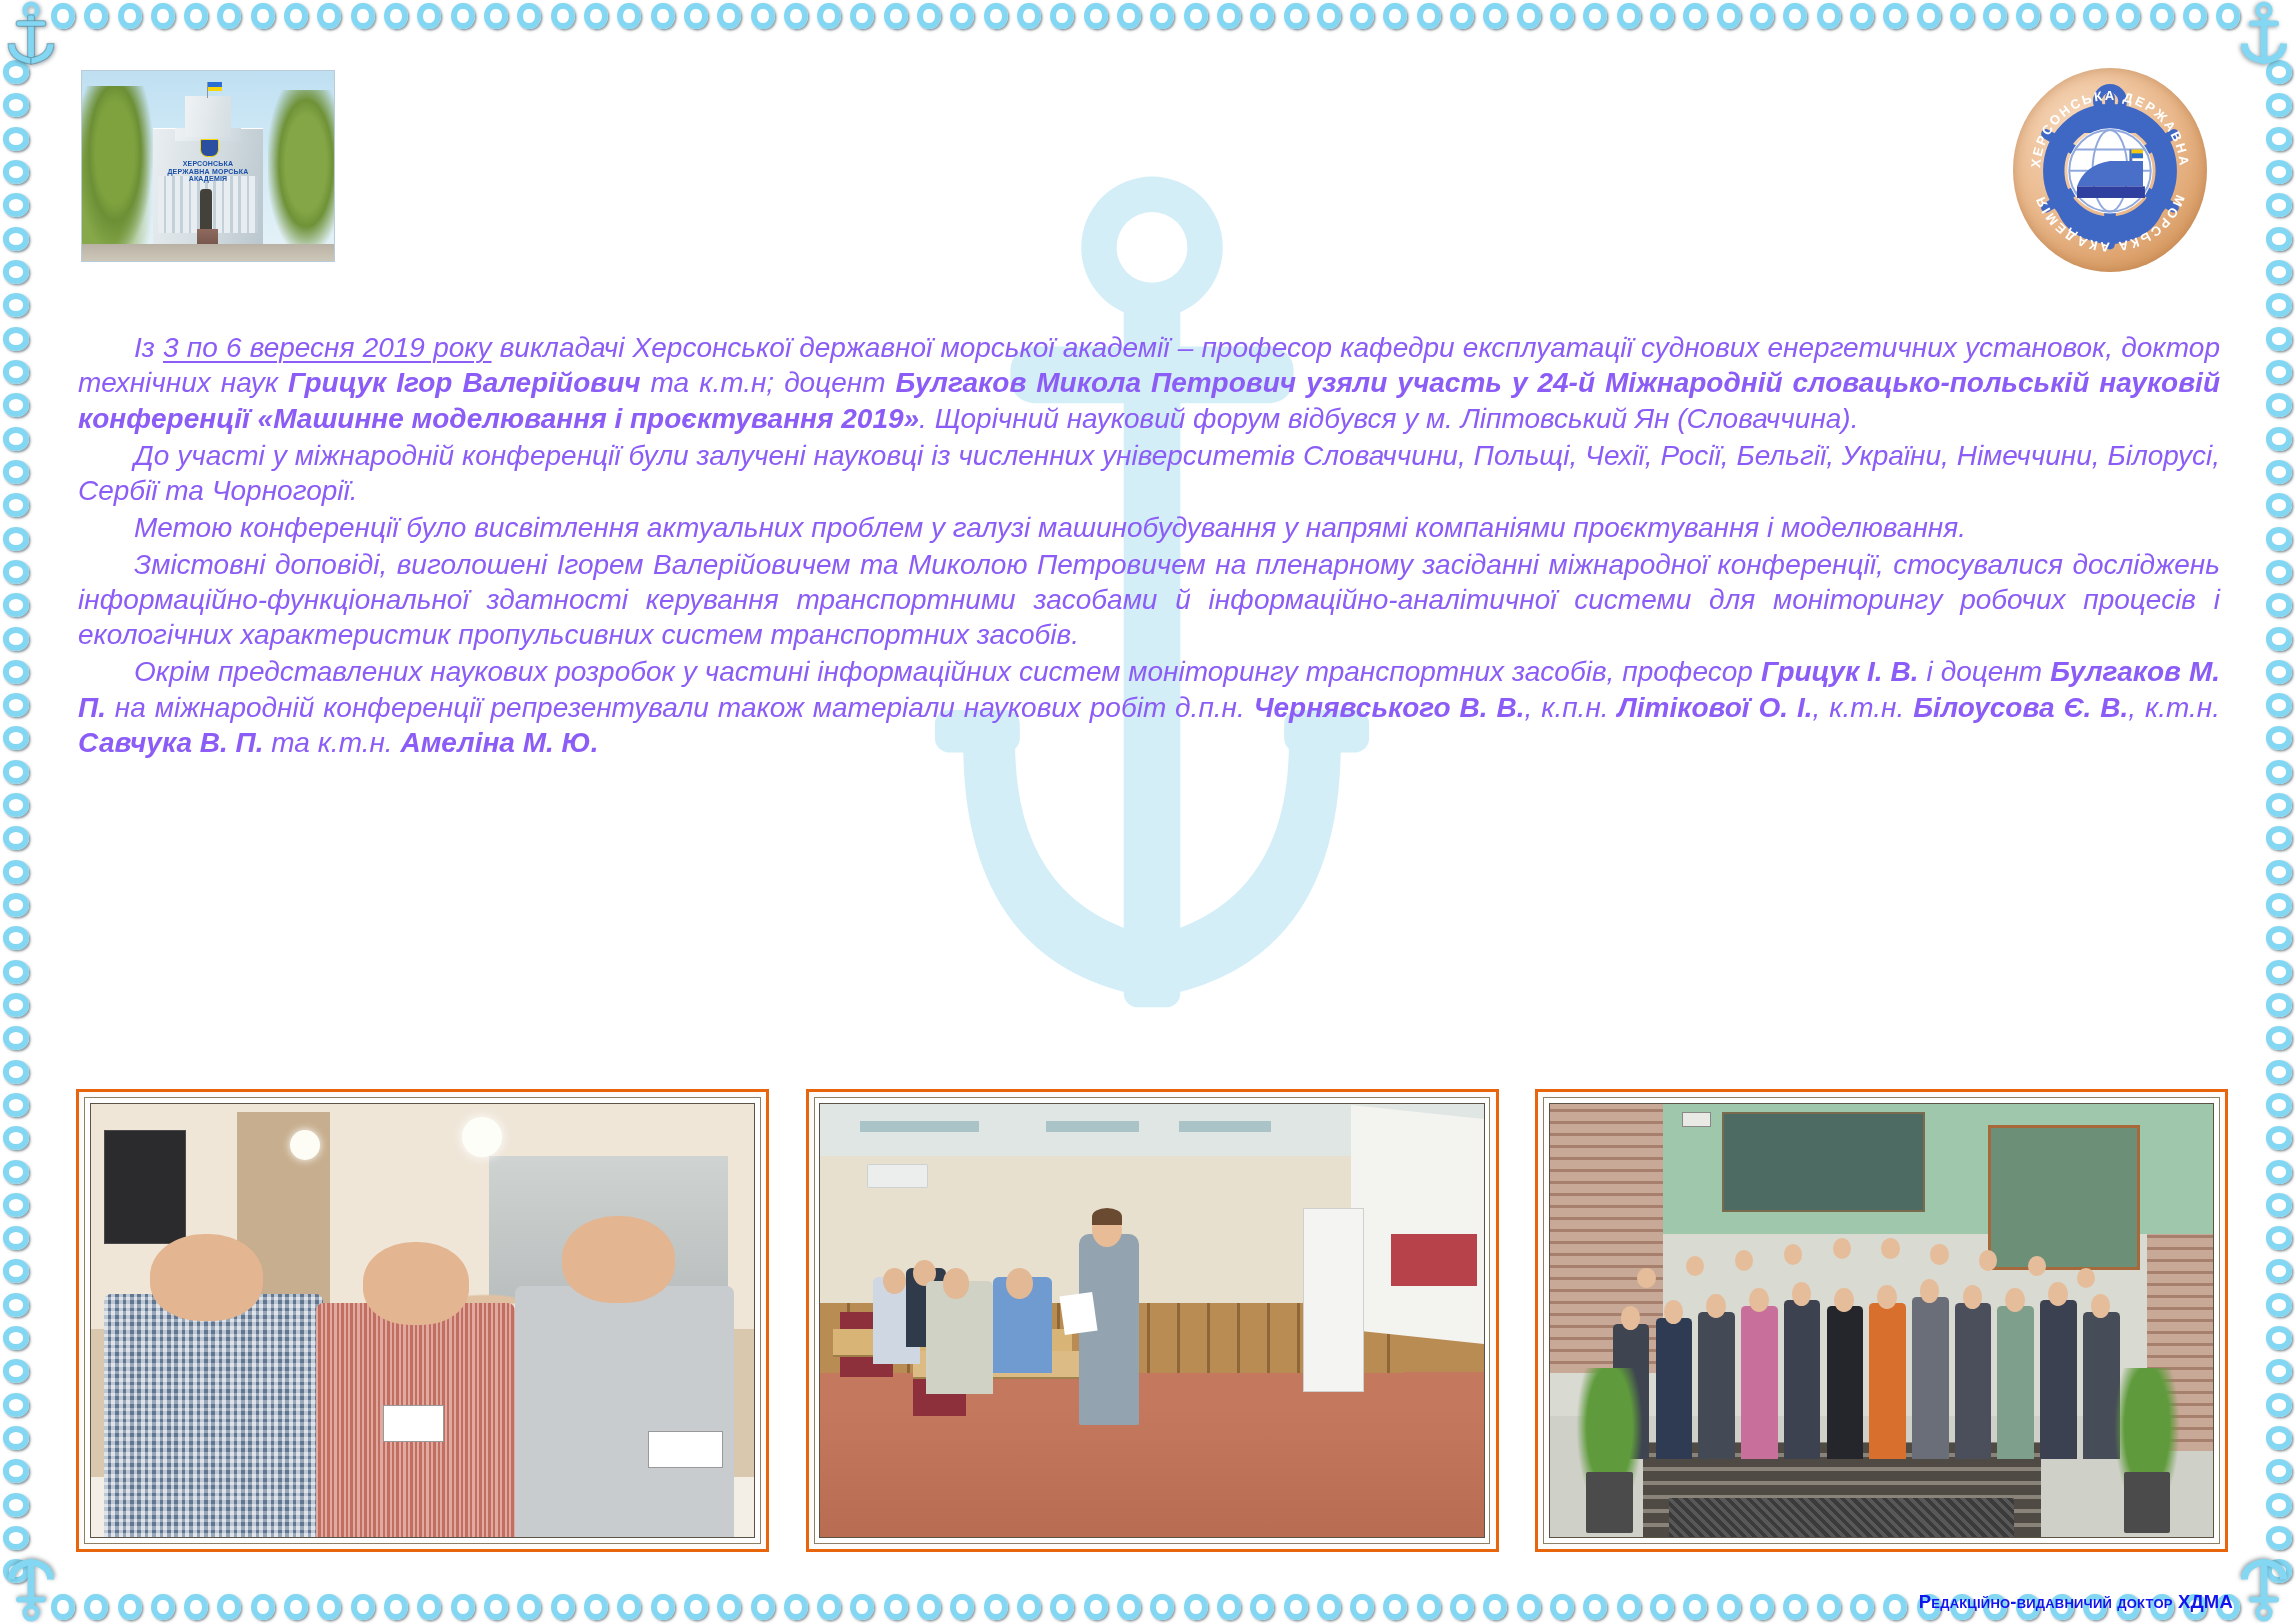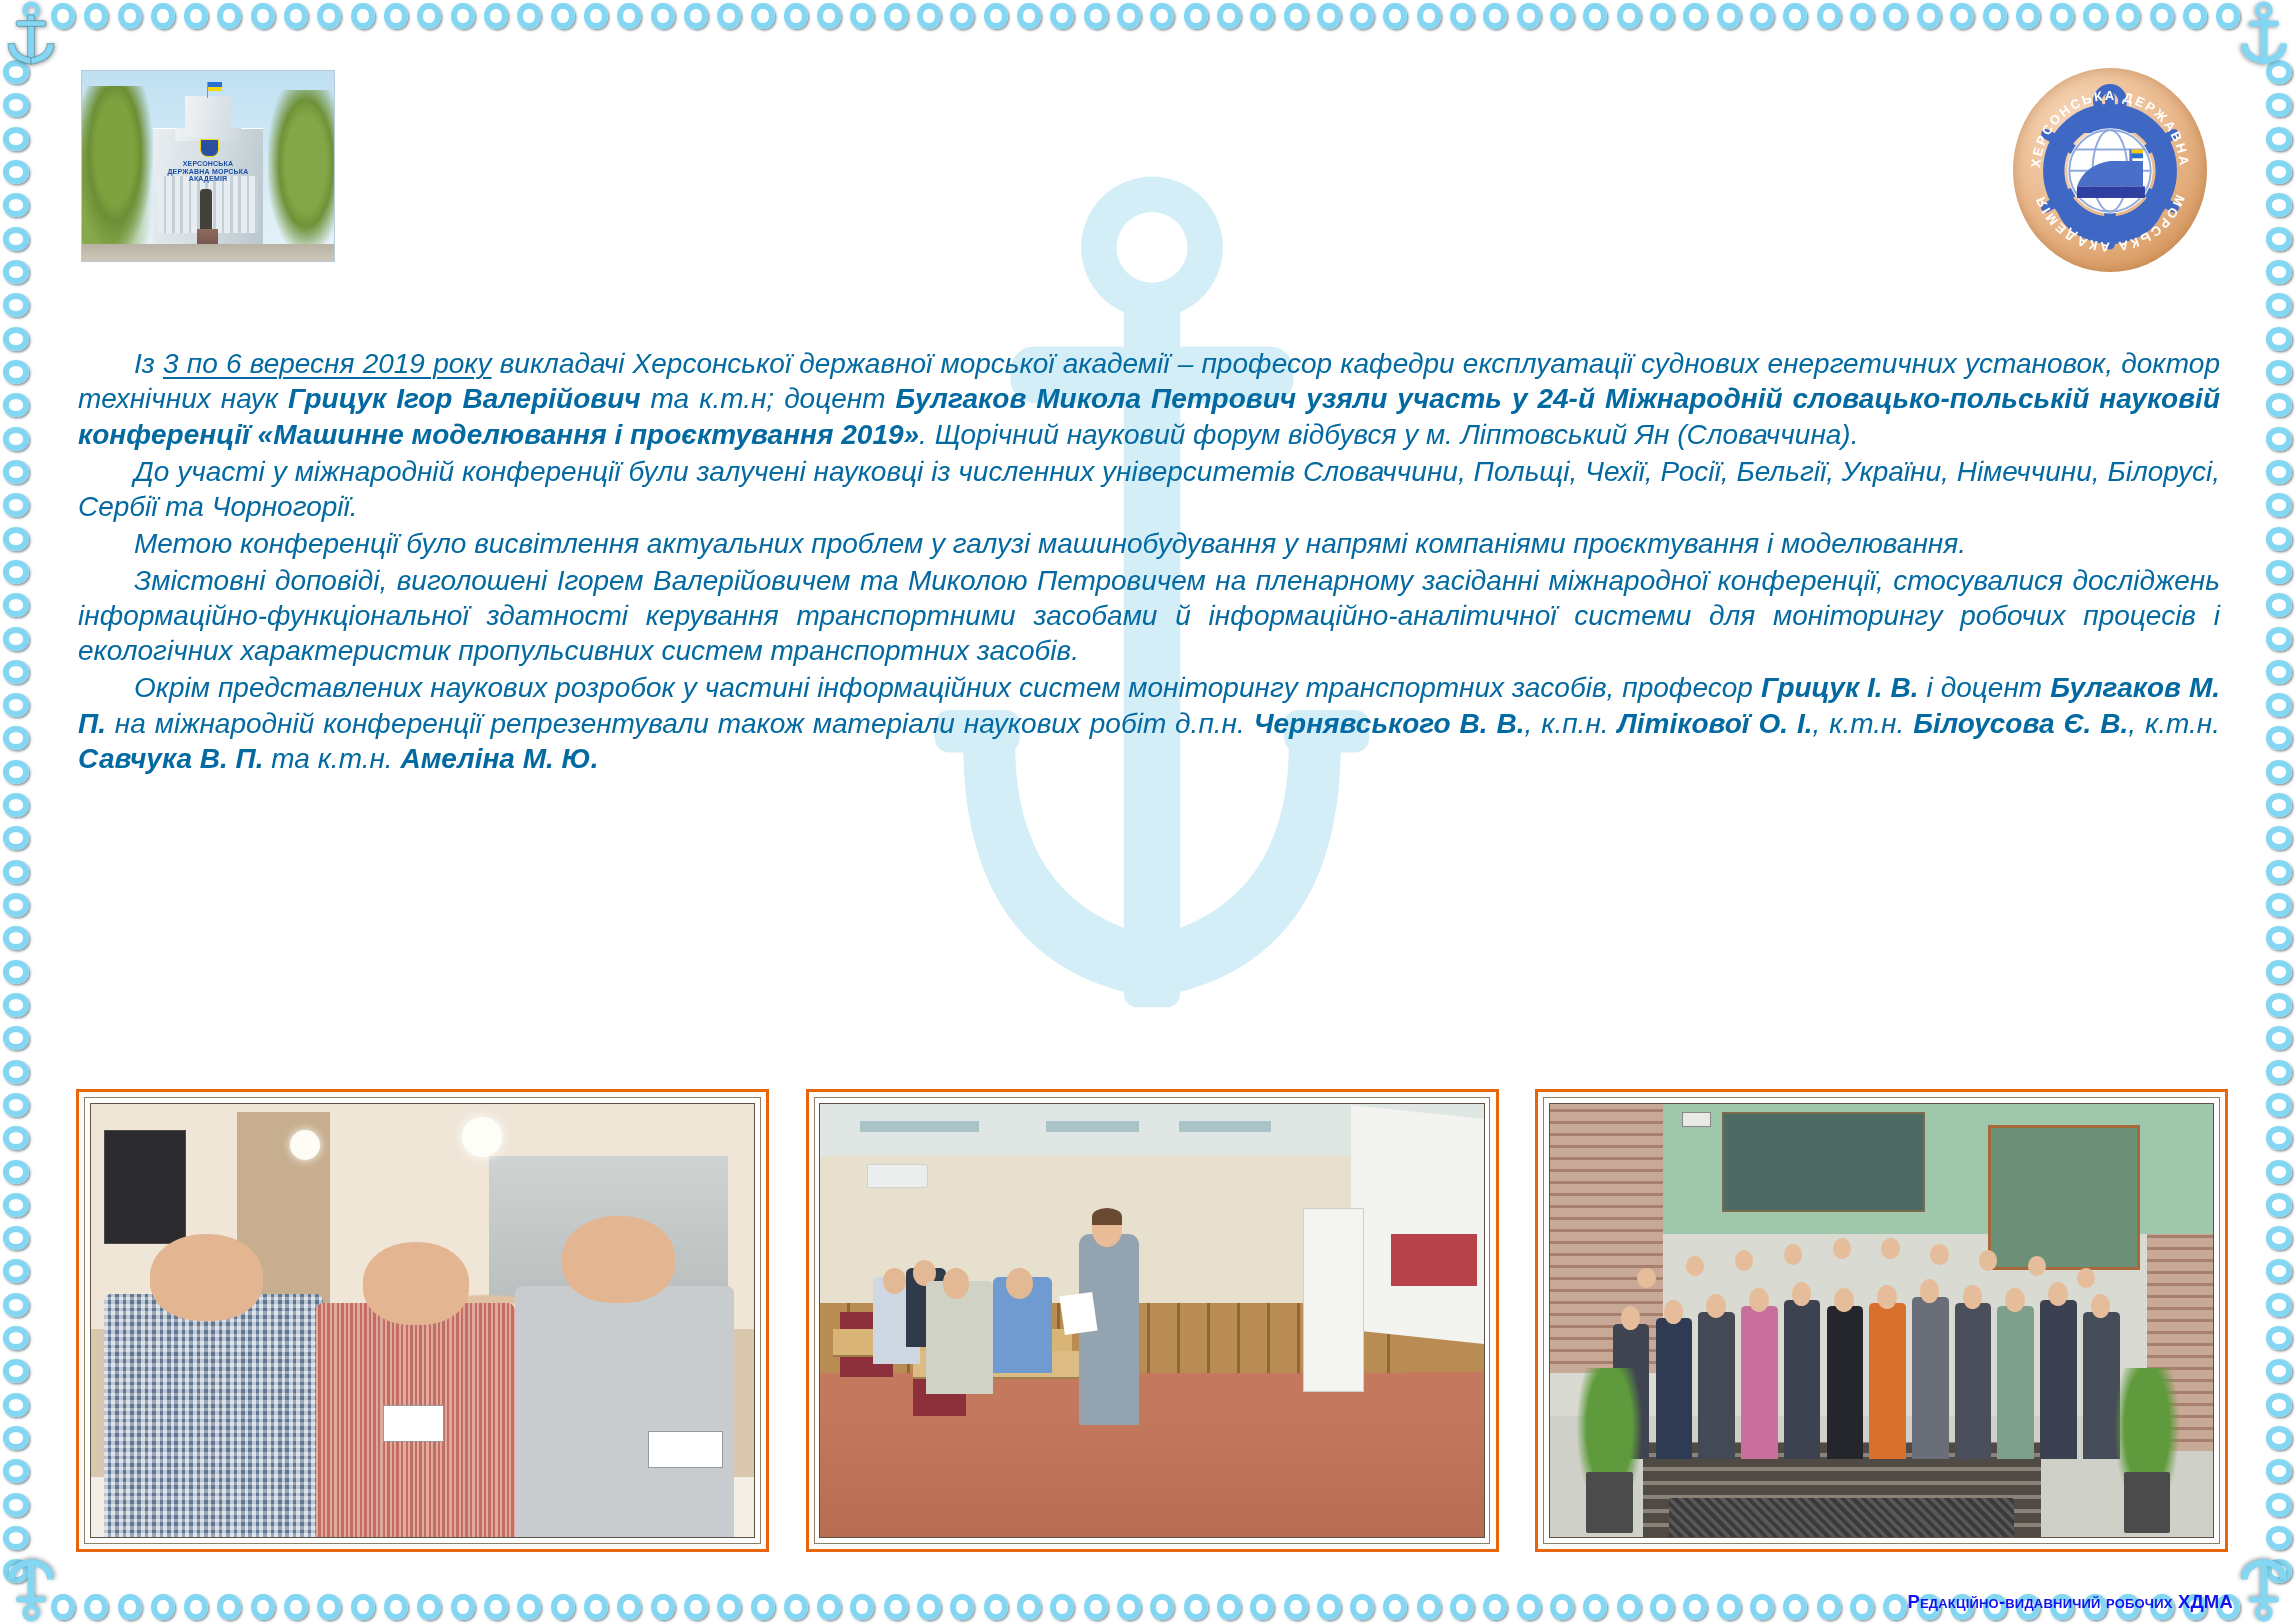--- a/index.html
+++ b/index.html
@@ -175,23 +175,23 @@
     position: absolute; inset: 0;
     border-radius: 50%;
     background: radial-gradient(circle at 35% 30%, #f7d9bd 0%, #eab98d 48%, #d99c64 78%, #c9854c 100%);
     box-shadow: inset 0 0 13px rgba(160,100,50,.45);
   }
   .logo-inner { position: absolute; inset: 0; }
 
   
   #article-body {
     position: absolute;
-    left: 46px; top: 314px;
+    left: 46px; top: 298px;
     width: 2142px;
-    color: #0369a1;
+    color: #8b5cf6;
     font-family: "Liberation Sans", sans-serif;
     font-style: italic;
     font-size: 28px;
     line-height: 1.265;
     text-align: justify;
     z-index: 12;
   }
   #article-body p {
     margin: 0 0 1.4px 0;
     text-indent: 56px;
@@ -820,16 +820,16 @@
   <svg class="corner-anchor ca-br" viewBox="0 0 100 120">
       <g fill="currentColor">
     <circle cx="50" cy="16" r="11" fill="none" stroke="currentColor" stroke-width="8"></circle>
     <rect x="44" y="24" width="12" height="76" rx="4"></rect>
     <rect x="24" y="34" width="52" height="10" rx="5"></rect>
     <path d="M10 74 q0 30 40 36 l0 -11 q-28 -6 -28 -25 z"></path>
     <path d="M90 74 q0 30 -40 36 l0 -11 q28 -6 28 -25 z"></path>
   </g>
     </svg>
 
-  <div id="footer-credit">Редакційно-видавничий робочих ХДМА</div>
+  <div id="footer-credit">Редакційно-видавничий доктор ХДМА</div>
 
 </div>
 
 
 </body></html>

